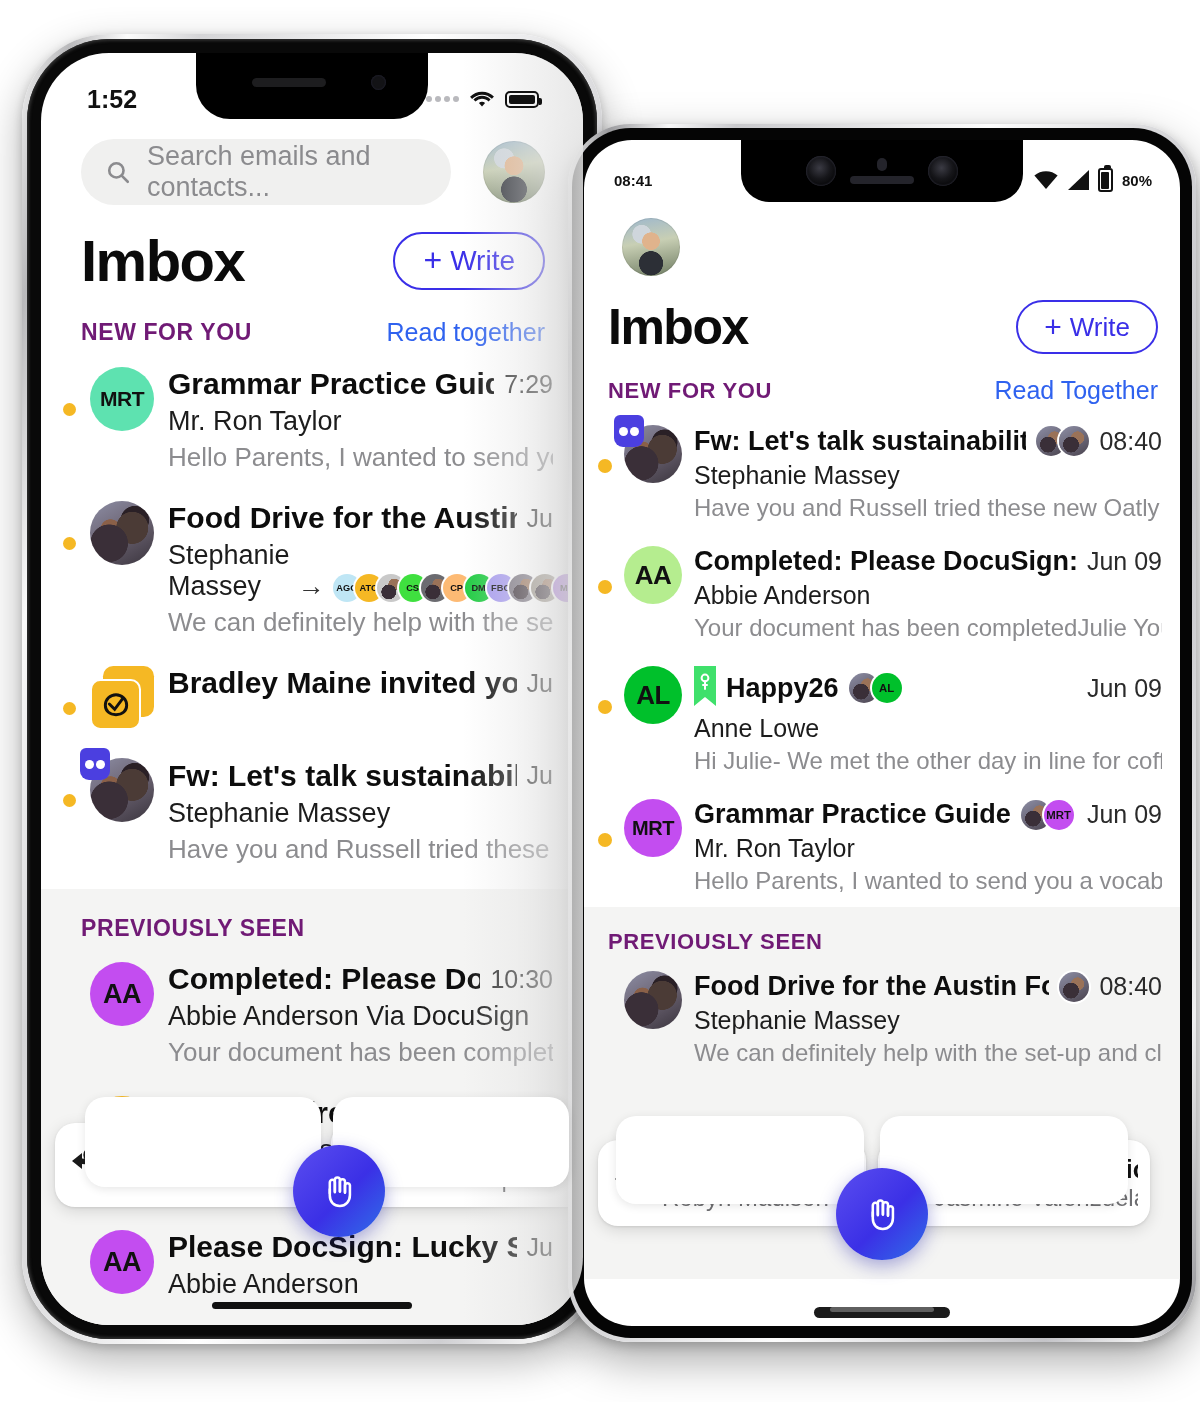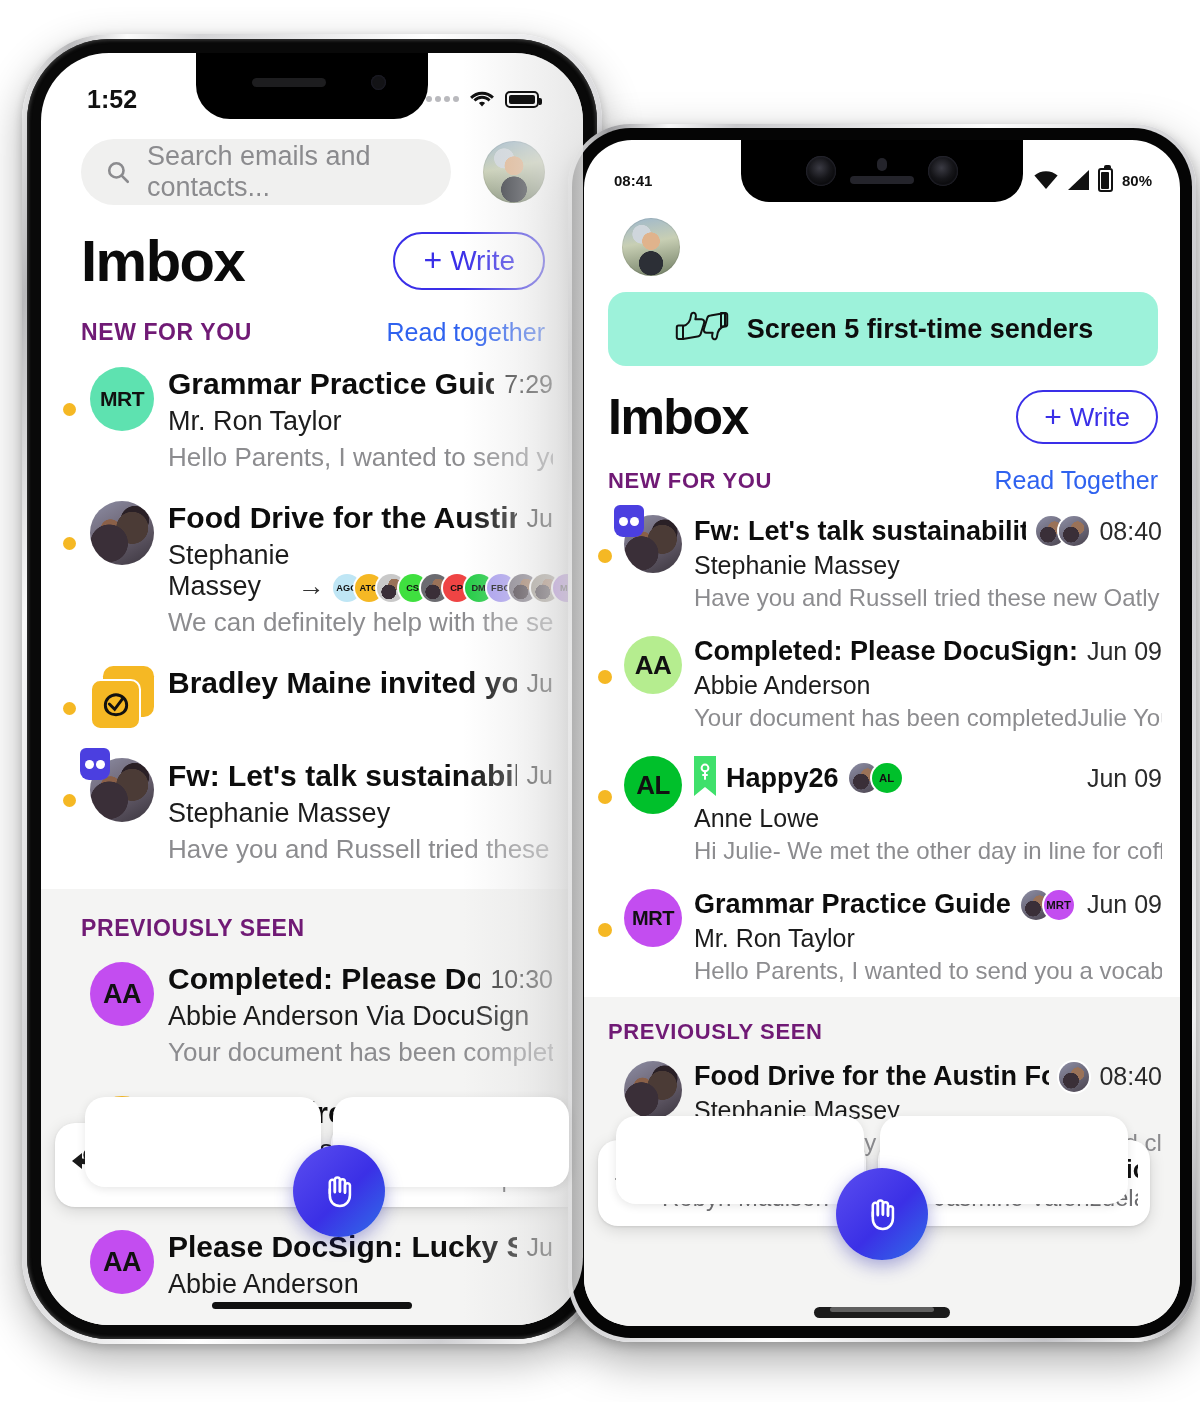--- a/index.html
+++ b/index.html
@@ -292,21 +292,21 @@
                 </div>
                 <div class="mail-from" style="font-size: 27px; margin-top: 5px;">
                   <span>Stephanie Massey</span>
                   <span style="color: rgb(51, 51, 51);">→</span>
                   <span class="chiprow">
                     <span class="chip" style="width: 28px; height: 28px; background: rgb(191, 230, 245); font-size: 9.24px;">AGC</span>
                     <span class="chip" style="width: 28px; height: 28px; background: rgb(245, 184, 36); font-size: 9.24px; margin-left: -6px;">ATC</span>
                     <span class="chip" style="width: 28px; height: 28px; background: radial-gradient(circle at 42% 64%, rgb(58, 47, 56) 0px, rgb(58, 47, 56) 30%, transparent 31%), radial-gradient(circle at 62% 38%, rgb(154, 114, 88) 0px, rgb(154, 114, 88) 24%, transparent 25%) rgb(201, 201, 201); font-size: 9.24px; margin-left: -6px;"></span>
                     <span class="chip" style="width: 28px; height: 28px; background: rgb(63, 224, 63); font-size: 9.24px; margin-left: -6px;">CS</span>
                     <span class="chip" style="width: 28px; height: 28px; background: radial-gradient(circle at 42% 64%, rgb(58, 47, 56) 0px, rgb(58, 47, 56) 30%, transparent 31%), radial-gradient(circle at 62% 38%, rgb(154, 114, 88) 0px, rgb(154, 114, 88) 24%, transparent 25%) rgb(107, 107, 112); font-size: 9.24px; margin-left: -6px;"></span>
-                    <span class="chip" style="width: 28px; height: 28px; background: #ef4444; font-size: 9.24px; margin-left: -6px;">CP</span>
+                    <span class="chip" style="width: 28px; height: 28px; background: #fdba74; font-size: 9.24px; margin-left: -6px;">CP</span>
                     <span class="chip" style="width: 28px; height: 28px; background: rgb(34, 204, 68); font-size: 9.24px; margin-left: -6px;">DM</span>
                     <span class="chip" style="width: 28px; height: 28px; background: rgb(167, 155, 240); font-size: 9.24px; margin-left: -6px;">FBC</span>
                     <span class="chip" style="width: 28px; height: 28px; background: radial-gradient(circle at 42% 64%, rgb(58, 47, 56) 0px, rgb(58, 47, 56) 30%, transparent 31%), radial-gradient(circle at 62% 38%, rgb(154, 114, 88) 0px, rgb(154, 114, 88) 24%, transparent 25%) rgb(122, 116, 128); font-size: 9.24px; margin-left: -6px;"></span>
                     <span class="chip" style="width: 28px; height: 28px; background: radial-gradient(circle at 42% 64%, rgb(58, 47, 56) 0px, rgb(58, 47, 56) 30%, transparent 31%), radial-gradient(circle at 62% 38%, rgb(154, 114, 88) 0px, rgb(154, 114, 88) 24%, transparent 25%) rgb(155, 147, 136); font-size: 9.24px; margin-left: -6px;"></span>
                     <span class="chip" style="width: 28px; height: 28px; background: rgb(165, 111, 216); font-size: 9.24px; margin-left: -6px;">MF</span>
                     <span class="chip" style="width: 28px; height: 28px; background: rgb(216, 179, 90); font-size: 9.24px; margin-left: -6px;">M</span>
                   </span>
                 </div>
                 <div class="mail-prev" style="font-size: 26px; margin-top: 5px;">We can definitely help with the set-up and cle</div>
               </div>
@@ -480,33 +480,20 @@
                 <i></i>
               </span>
             <span>80%</span>
           </span>
         </div>
 
         <div class="search-row" style="padding: 16px 22px 0 24px;">
           <div class="avatar-photo" style="width:58px;height:58px;margin-left:14px;"></div>
         </div>
 
-        <div style="padding: 16px 22px 0 24px;">
-          <div class="screen-banner" style="height:74px; font-size:27px;">
-            <span>
-              <svg width="58" height="34" viewBox="0 0 58 34" fill="none" stroke="#111" stroke-width="2" stroke-linejoin="round">
-                <path d="M10 30 V17 c4.5-1 7.5-5 8-10.5 .2-2.3 1.8-3.3 3.3-2.6 1.7.8 2 3.1 1 6.4 h6.2 c2 0 3.2 1.8 2.6 3.7 l-3.4 11 c-.5 1.6-1.6 2.4-3.2 2.4 Z"></path>
-                <path d="M5.6 16.6 h4.4 V30 H5.6 a1.8 1.8 0 0 1-1.8-1.8 V18.4 a1.8 1.8 0 0 1 1.8-1.8 Z"></path>
-                <path d="M48 4 V17 c-4.5 1-7.5 5-8 10.5 -.2 2.3-1.8 3.3-3.3 2.6 -1.7-.8-2-3.1-1-6.4 h-6.2 c-2 0-3.2-1.8-2.6-3.7 l3.4-11 c.5-1.6 1.6-2.4 3.2-2.4 Z" transform="translate(4,0)"></path>
-                <path d="M52.4 17.4 H48 V4 h4.4 a1.8 1.8 0 0 1 1.8 1.8 V15.6 a1.8 1.8 0 0 1-1.8 1.8 Z"></path>
-              </svg>
-            </span>
-            <span>Screen 5 first-time senders</span>
-          </div>
-        </div>
 
         <div class="title-row" style="padding: 22px 22px 0 24px;">
           <div class="imbox-title" style="font-size:50px;">Imbox</div>
           <div class="write-btn" style="height:54px;padding:0 26px;font-size:26px;">
             <span class="plus" style="font-size:30px;">+</span>
             <span>Write</span>
           </div>
         </div>
 
         <div class="sec-row" style="padding: 20px 22px 0 24px;">

